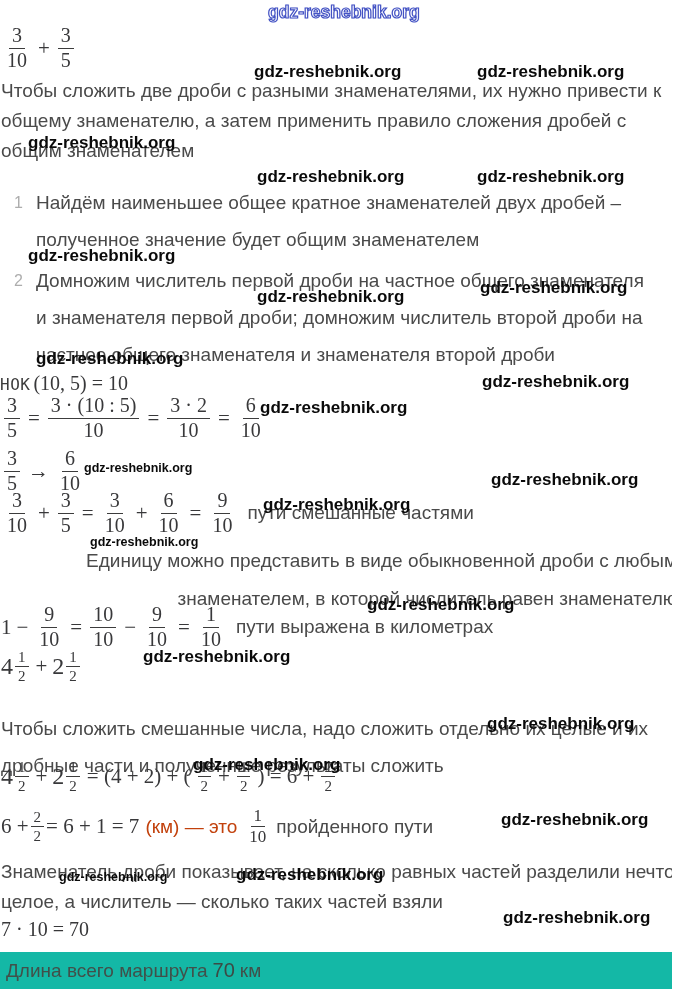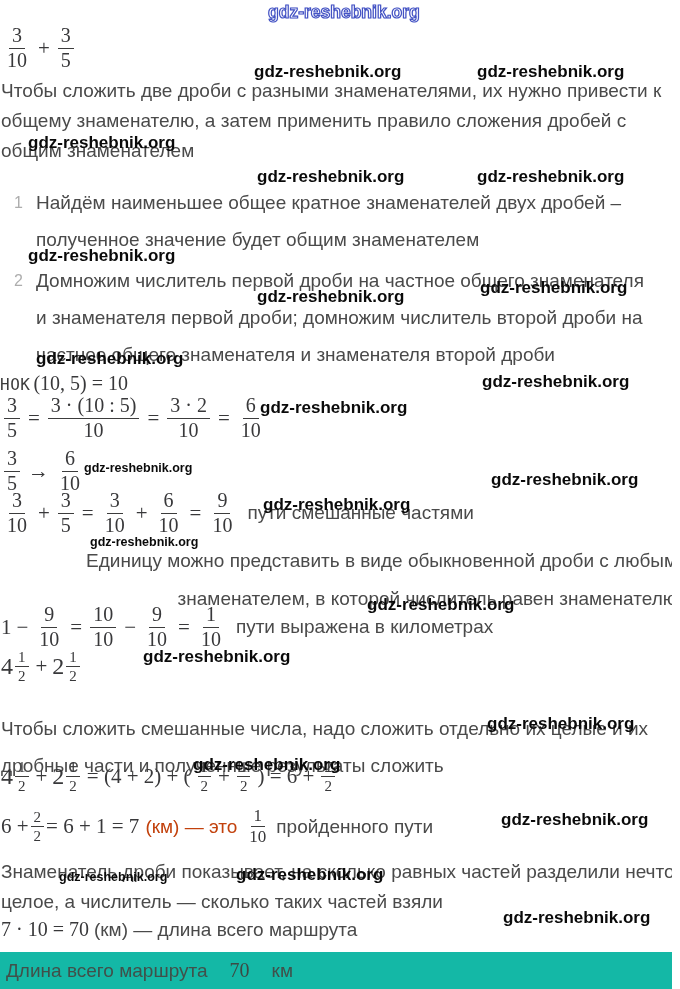--- a/index.html
+++ b/index.html
@@ -32,21 +32,21 @@
   .nok-rest{font-family:"Liberation Serif",serif;font-size:20px;color:#38383a;margin-left:3px;}
   
   .wm{position:absolute;font-family:"Liberation Sans",sans-serif;font-weight:700;font-size:17px;
       color:#0a0a0a;white-space:nowrap;z-index:5;}
   .wm.sm{font-size:12.5px;font-weight:600;}
   .wm.outline{color:#ffffff;-webkit-text-stroke:1.2px #4453c4;text-shadow:0 0 1px #4453c4;font-size:17.5px;}
   
   .answer-bar{position:absolute;left:0;top:952px;width:680px;height:37px;background:#14b8a6;
               display:flex;align-items:center;box-sizing:border-box;padding-left:6px;
               font-size:19px;color:#41504a;}
-  .answer-val{font-family:Liberation Serif, serif;font-size:20px;margin:0 22px;color:#3c4a44;}
+  .answer-val{font-family:Liberation Sans, sans-serif;font-size:20px;margin:0 5px;color:#3c4a44;}
 </style>
 </head>
 <body>
 
 <div class="page">
 
   <span class="wm outline" style="left:268px;top:2px;">gdz-reshebnik.org</span>
   <span class="wm" style="left:254px;top:62px;">gdz-reshebnik.org</span>
   <span class="wm" style="left:477px;top:62px;">gdz-reshebnik.org</span>
   <span class="wm" style="left:28px;top:133px;">gdz-reshebnik.org</span>
@@ -245,21 +245,20 @@
         <span class="fn">1</span>
         <span class="fd">10</span>
       </span>
     <span class="tail" style="margin-left:4px;">пройденного пути</span>
   </div>
 
   <div class="para wide" style="top:857px;">Знаменатель дроби показывает, на сколько равных частей разделили нечто целое, а числитель — сколько таких частей взяли</div>
 
   <div class="formula" style="top:918px;font-size:20px;">
     <span>7 · 10 = 70</span>
-    <span class="tail" style="margin-left:5px;">(км) — длина всего маршрута</span>
   </div>
 
   <div class="answer-bar">
     <span>Длина всего маршрута</span>
     <span class="answer-val">70</span>
     <span>км</span>
   </div>
 
 </div>
 

